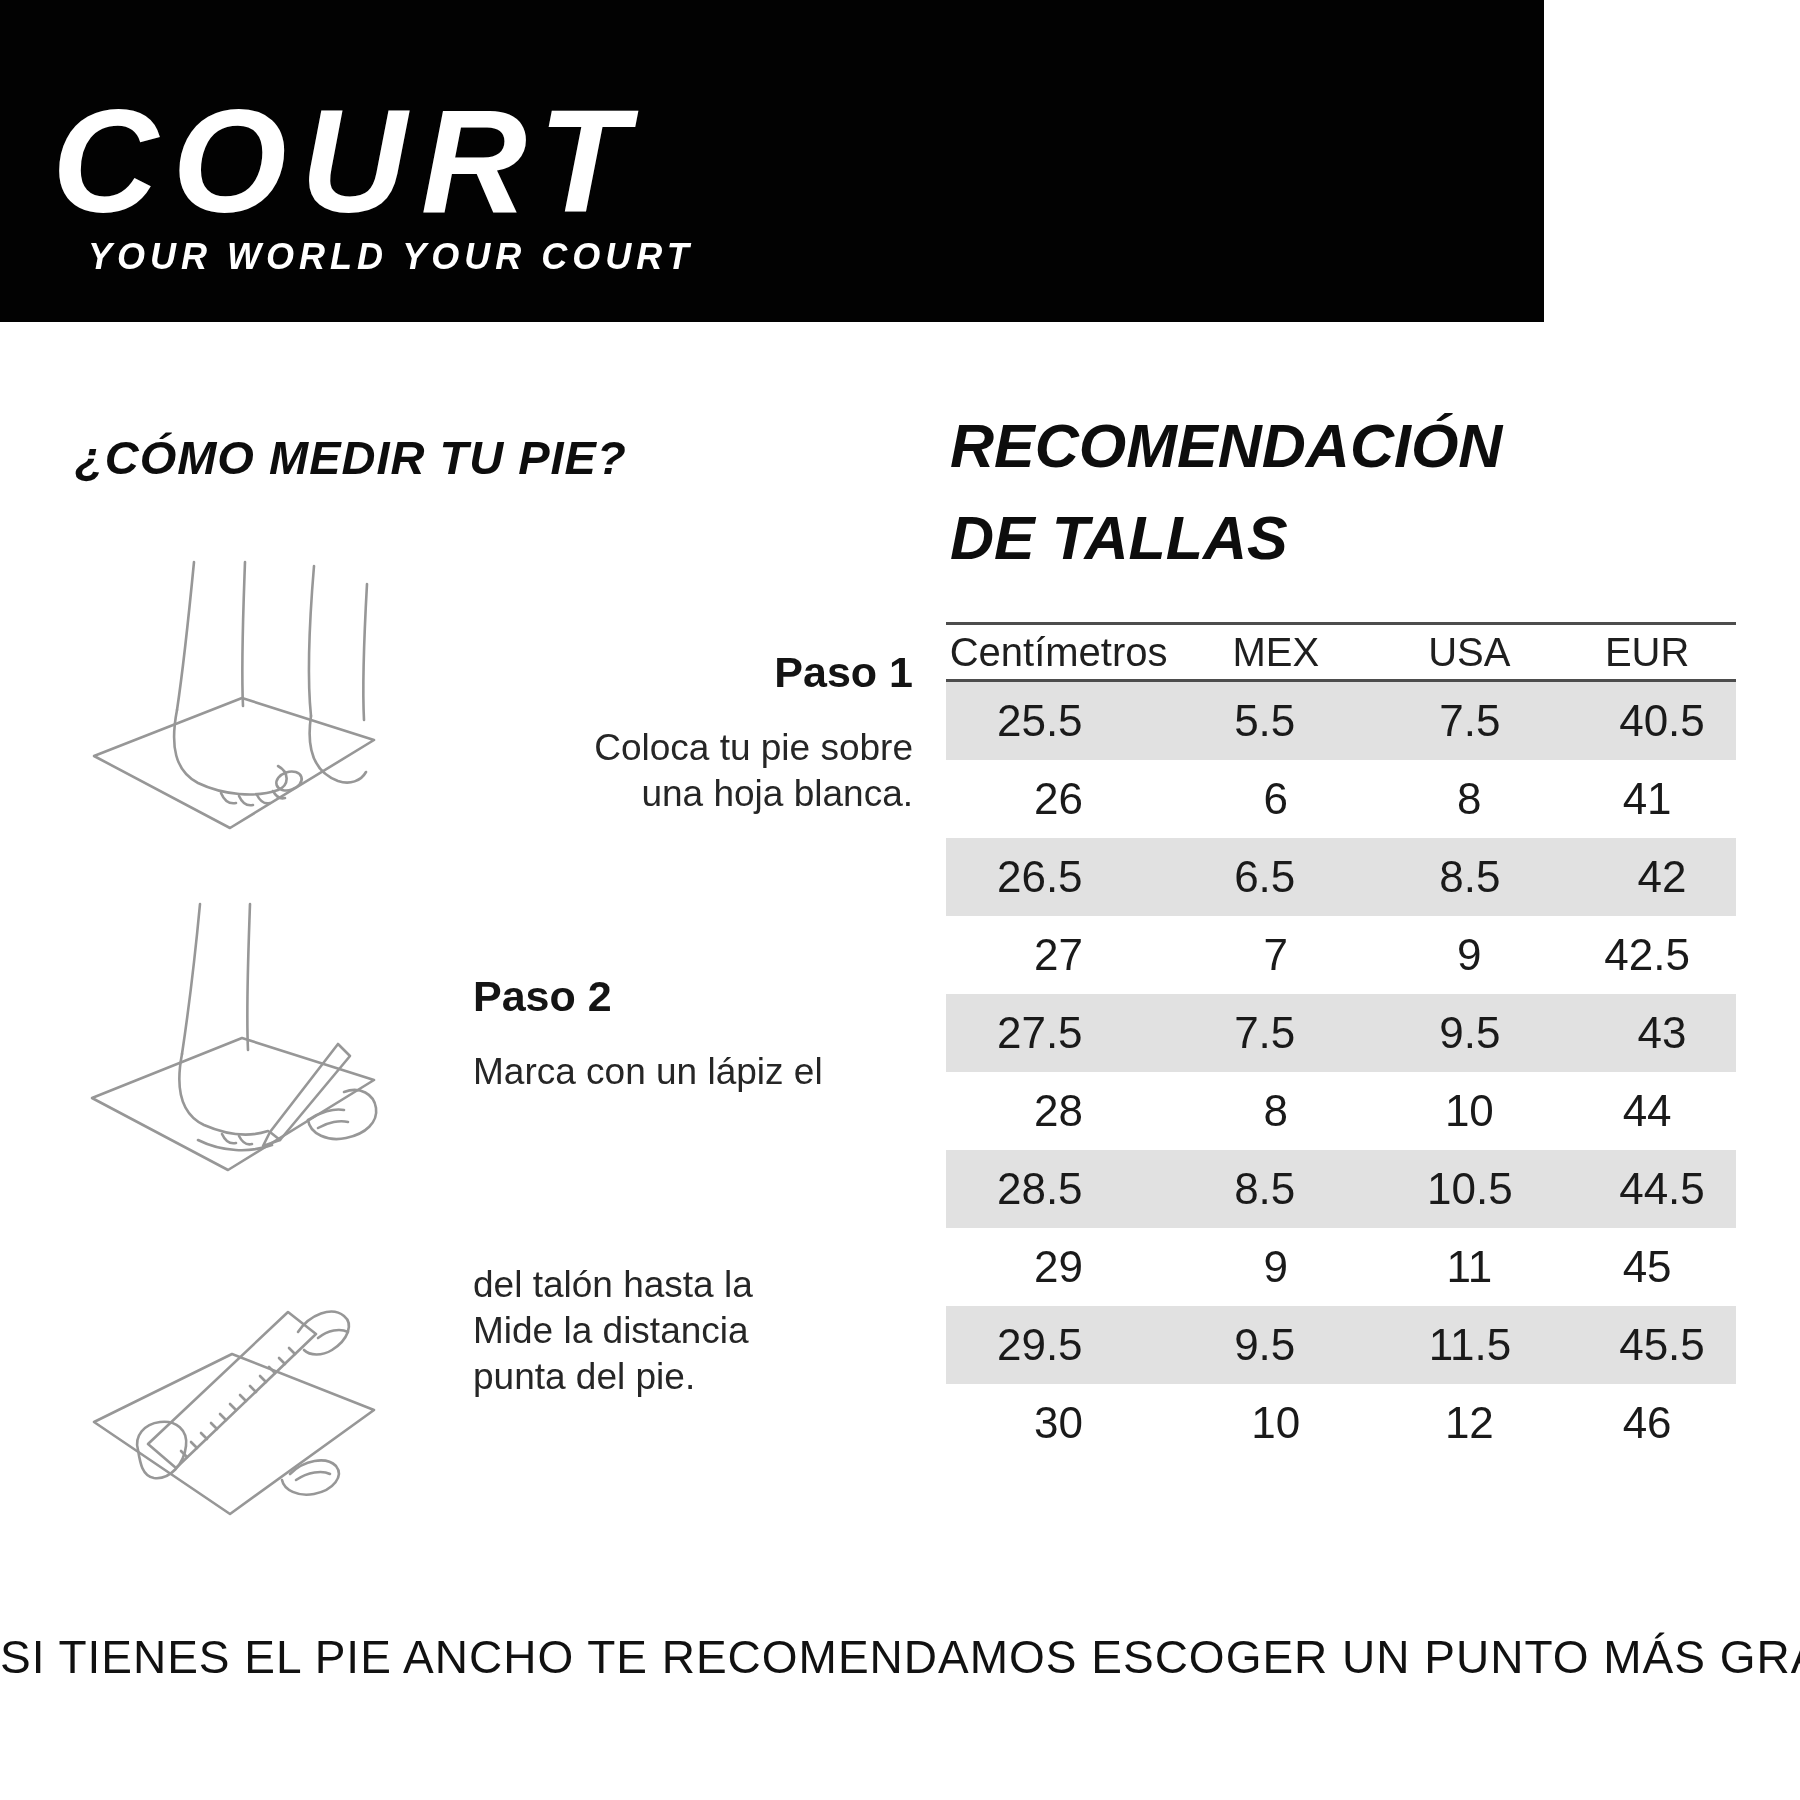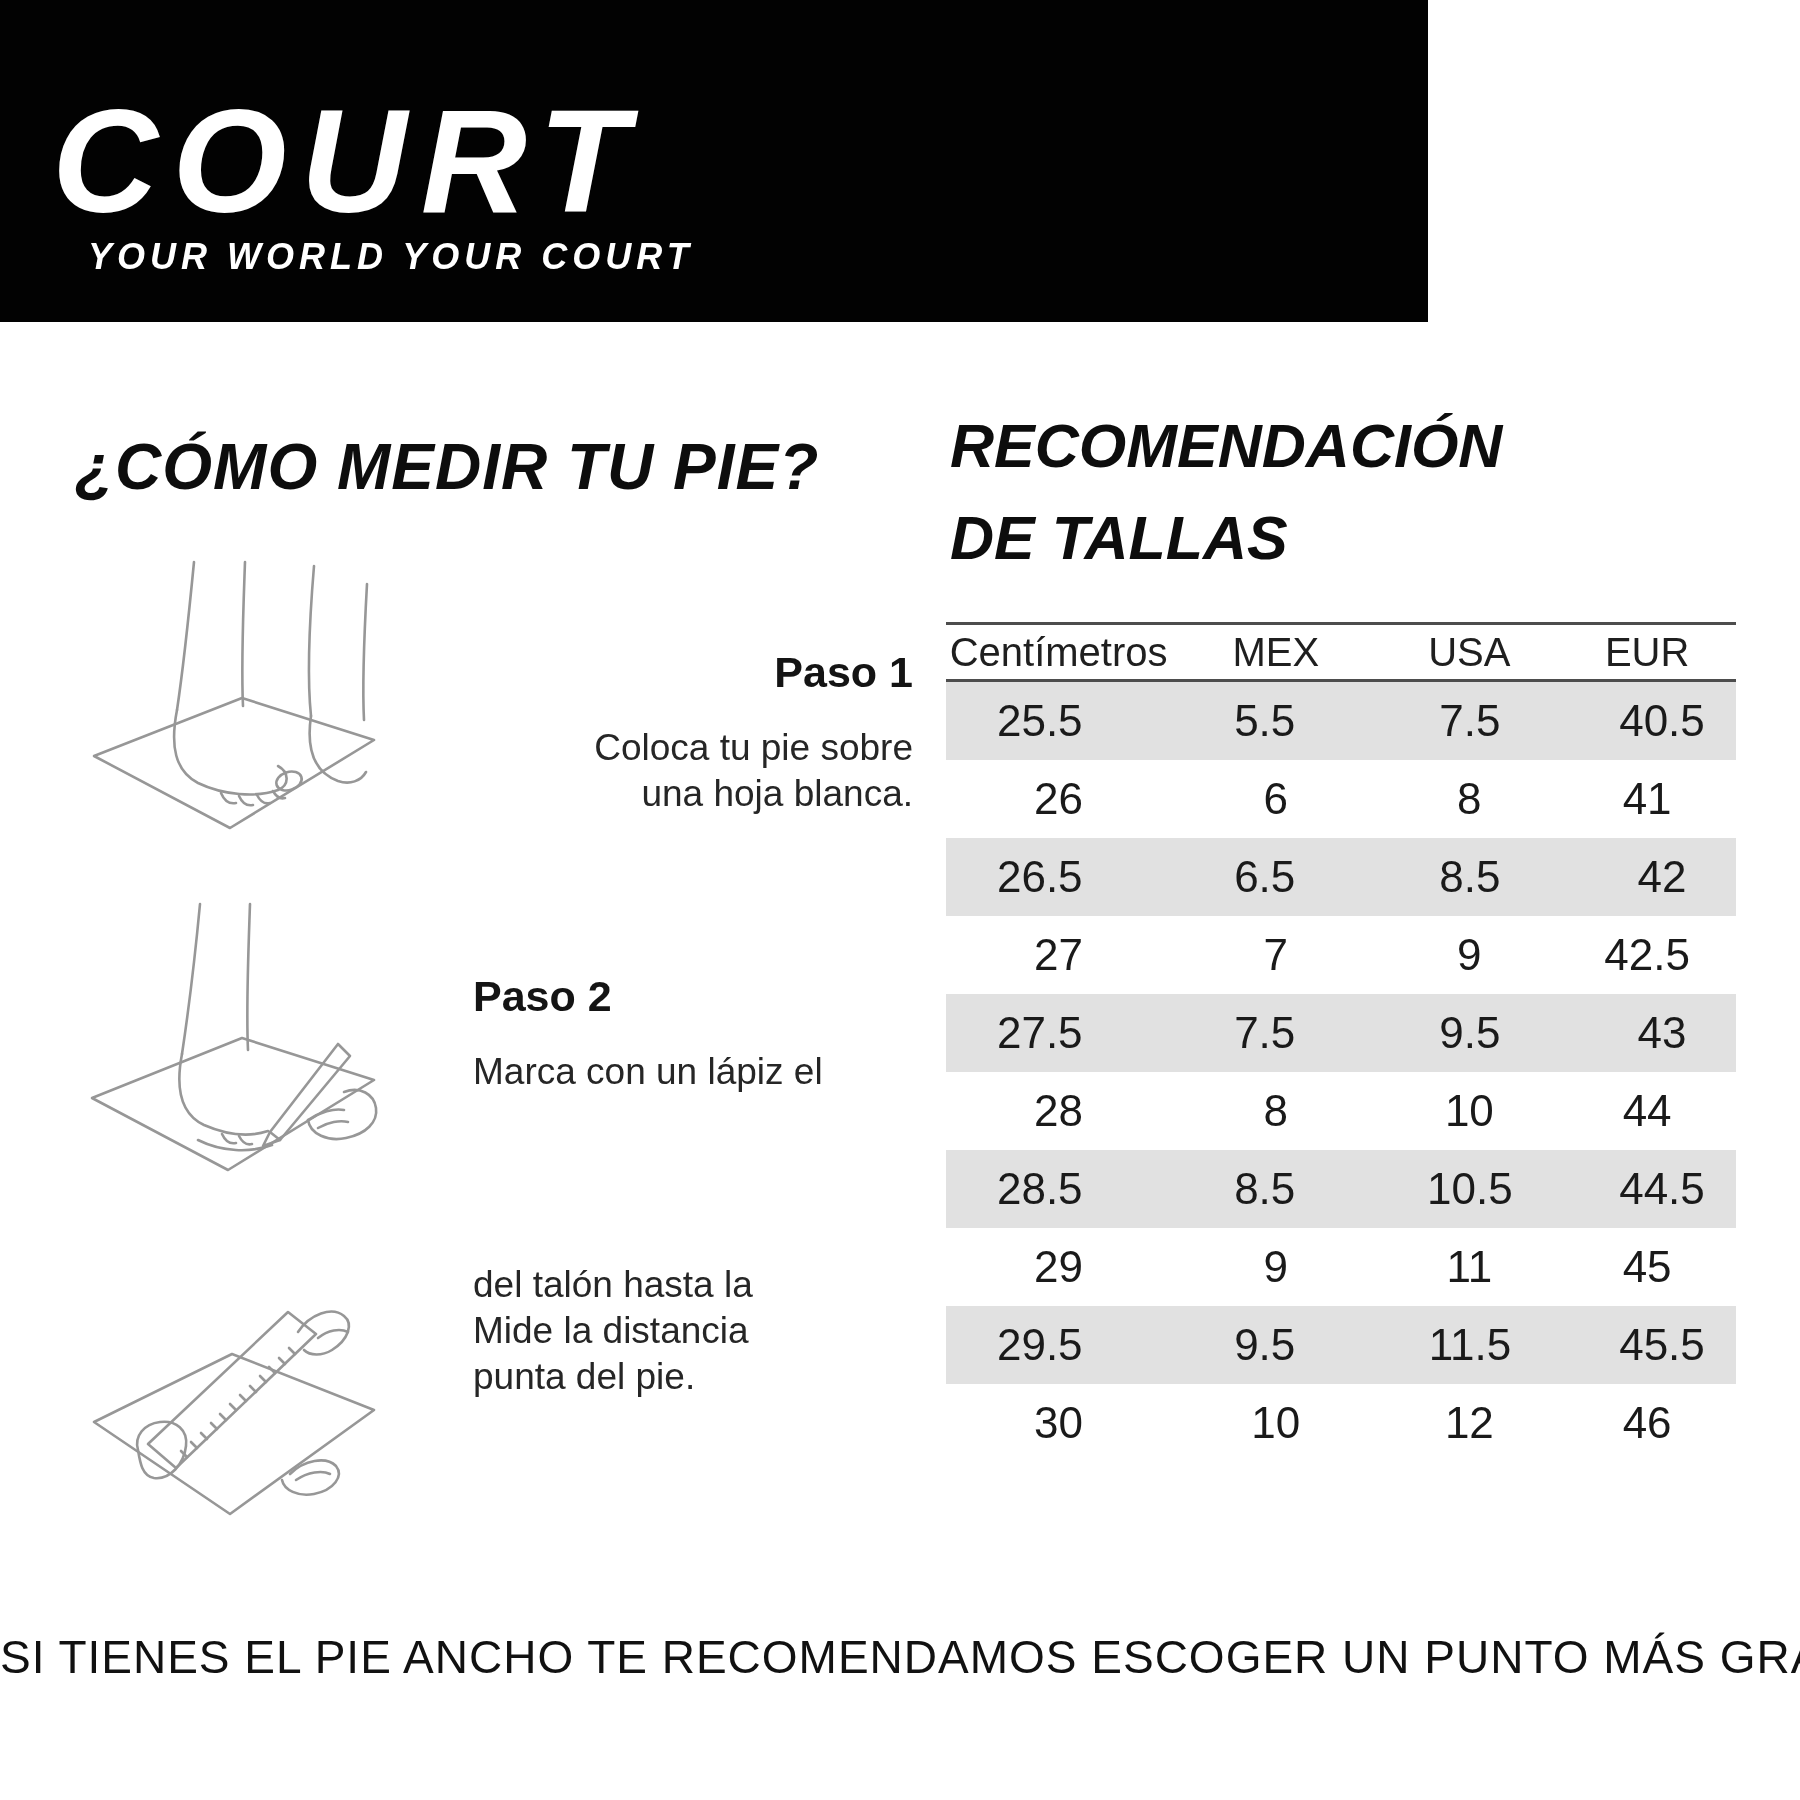--- a/index.html
+++ b/index.html
@@ -1,35 +1,35 @@
 <!DOCTYPE html>
 <html><head>
 <meta charset="utf-8">
 <style>
   html,body{margin:0;padding:0;background:#ffffff;}
   .page{
     position:relative;width:1800px;height:1800px;overflow:hidden;
     background:#ffffff;font-family:"Liberation Sans",sans-serif;color:#1a1a1a;
   }
   
-  .banner{position:absolute;left:0;top:0;width:1428px;height:322px;background:#020202;}
+  .banner{position:absolute;left:0;top:0;width:1544px;height:322px;background:#020202;}
   .logo{
     position:absolute;left:52px;top:88px;
     font-size:147px;font-weight:900;font-style:italic;letter-spacing:14px;
     color:#ffffff;line-height:1;white-space:nowrap;
   }
   .tagline{
     position:absolute;left:88px;top:236px;
     font-size:36px;font-weight:700;font-style:italic;letter-spacing:5px;
     color:#ffffff;white-space:nowrap;
   }
   
   .left-heading{
     position:absolute;left:75px;top:430px;margin:0;
-    font-size:64px;font-weight:900;font-style:italic;letter-spacing:1px;
+    font-size:47px;font-weight:900;font-style:italic;letter-spacing:1px;
     color:#0d0d0d;white-space:nowrap;
   }
   .right-title{
     position:absolute;left:950px;top:400px;
     font-size:61px;font-weight:900;font-style:italic;line-height:92px;
     color:#0d0d0d;white-space:nowrap;
   }
   
   .illus{position:absolute;left:82px;width:300px;height:300px;}
   .illus path,.illus polygon,.illus ellipse,.illus line{

